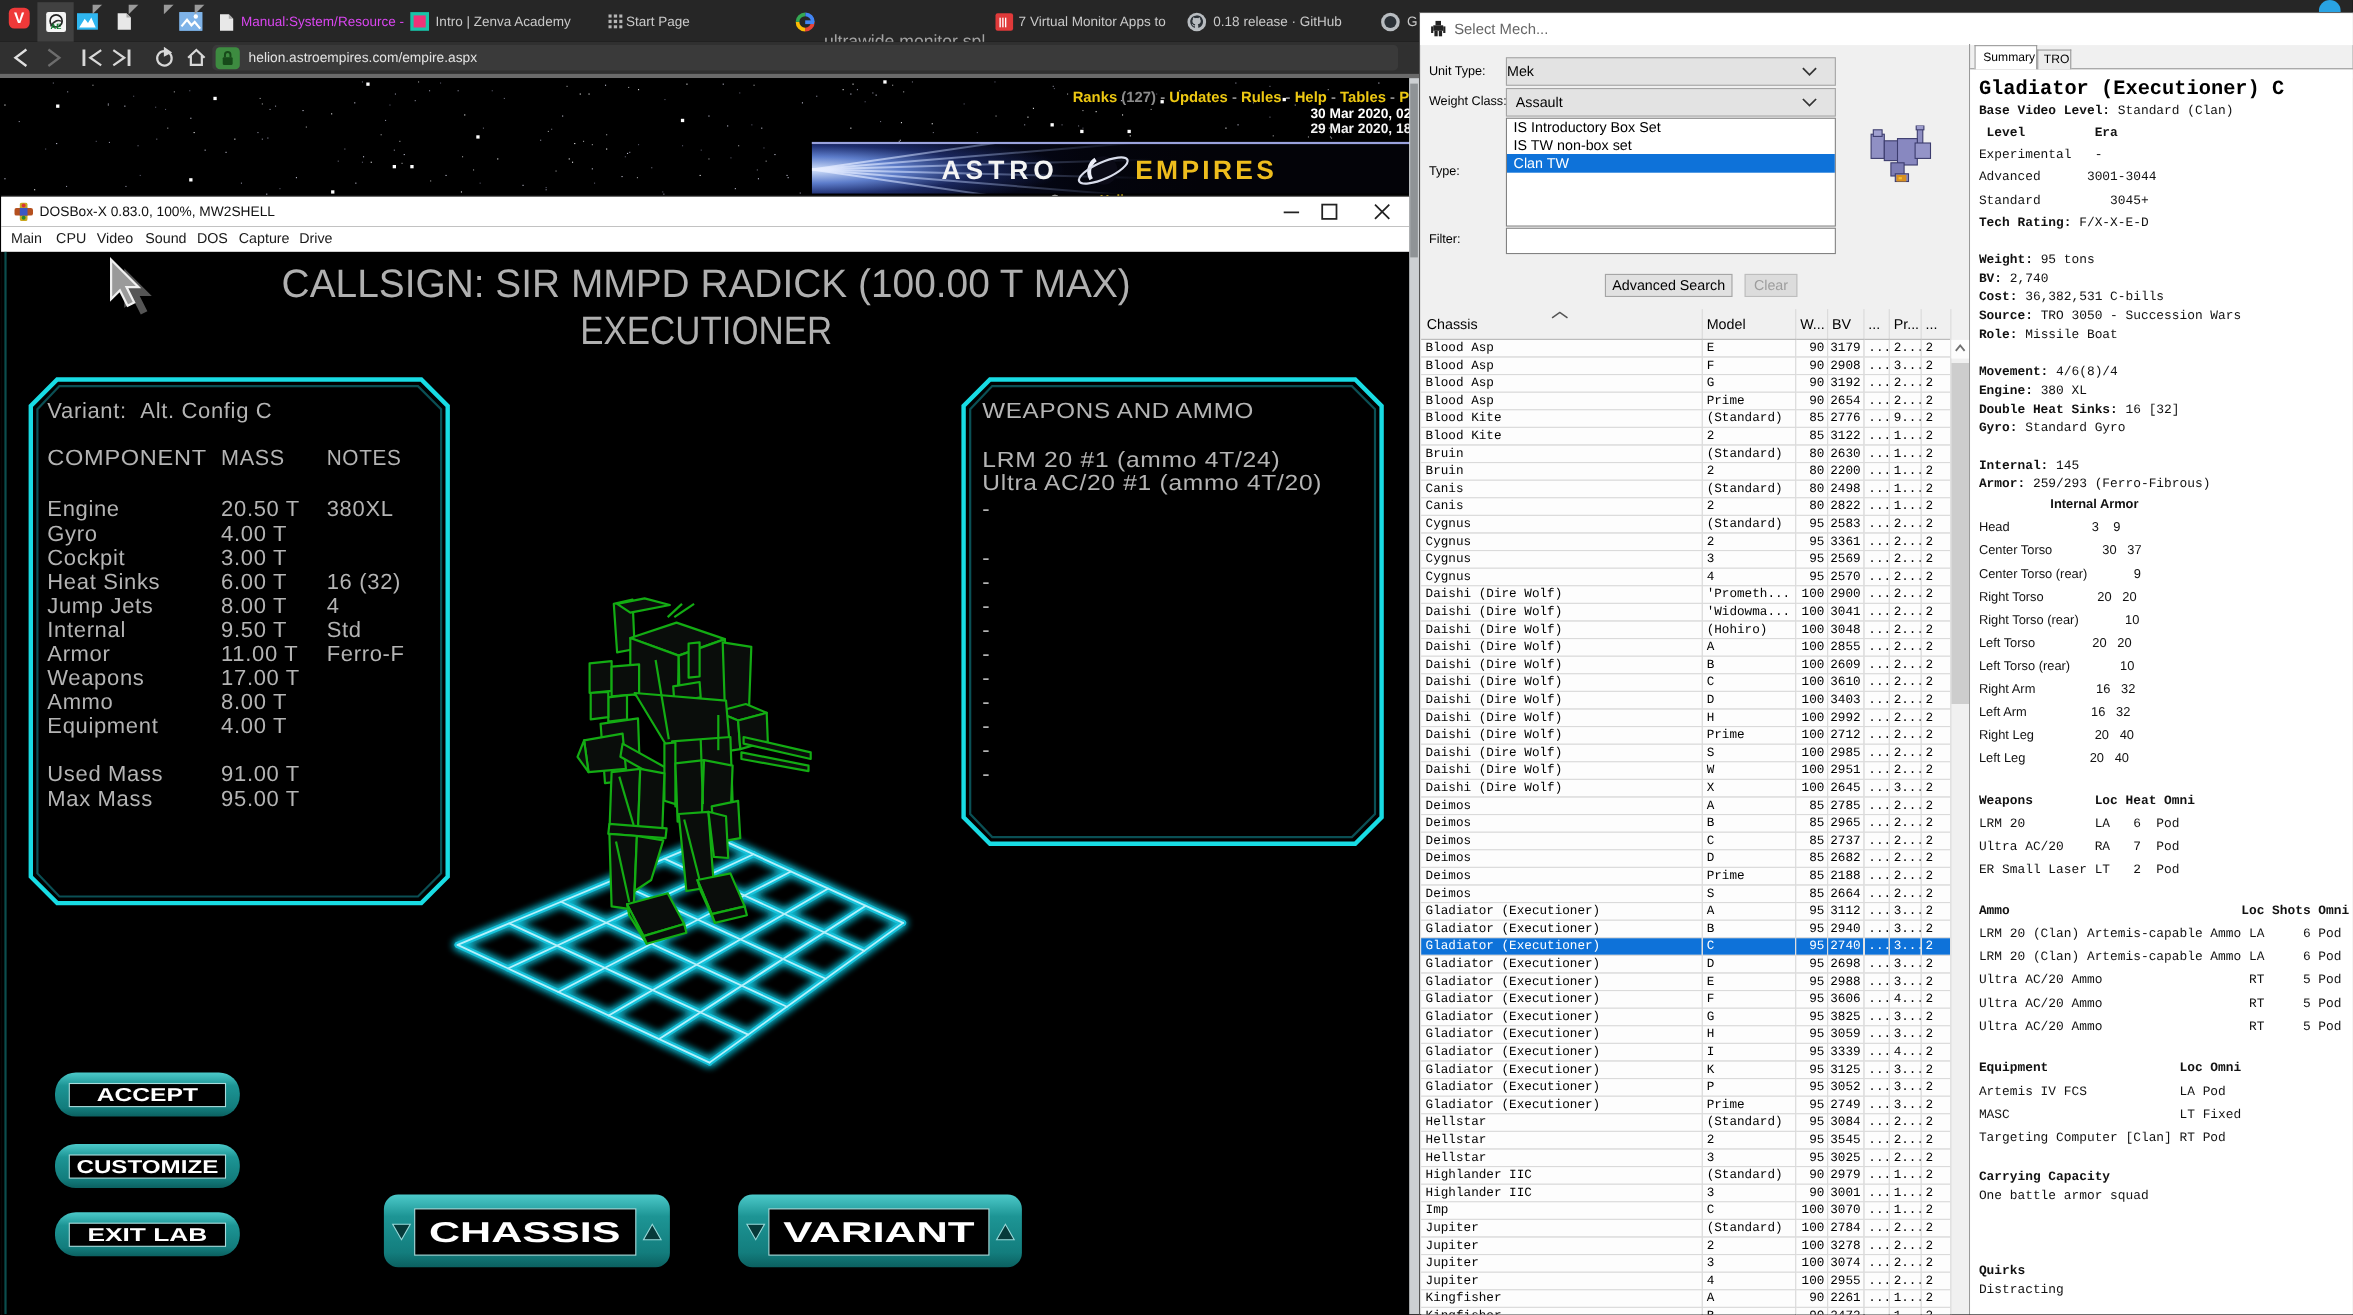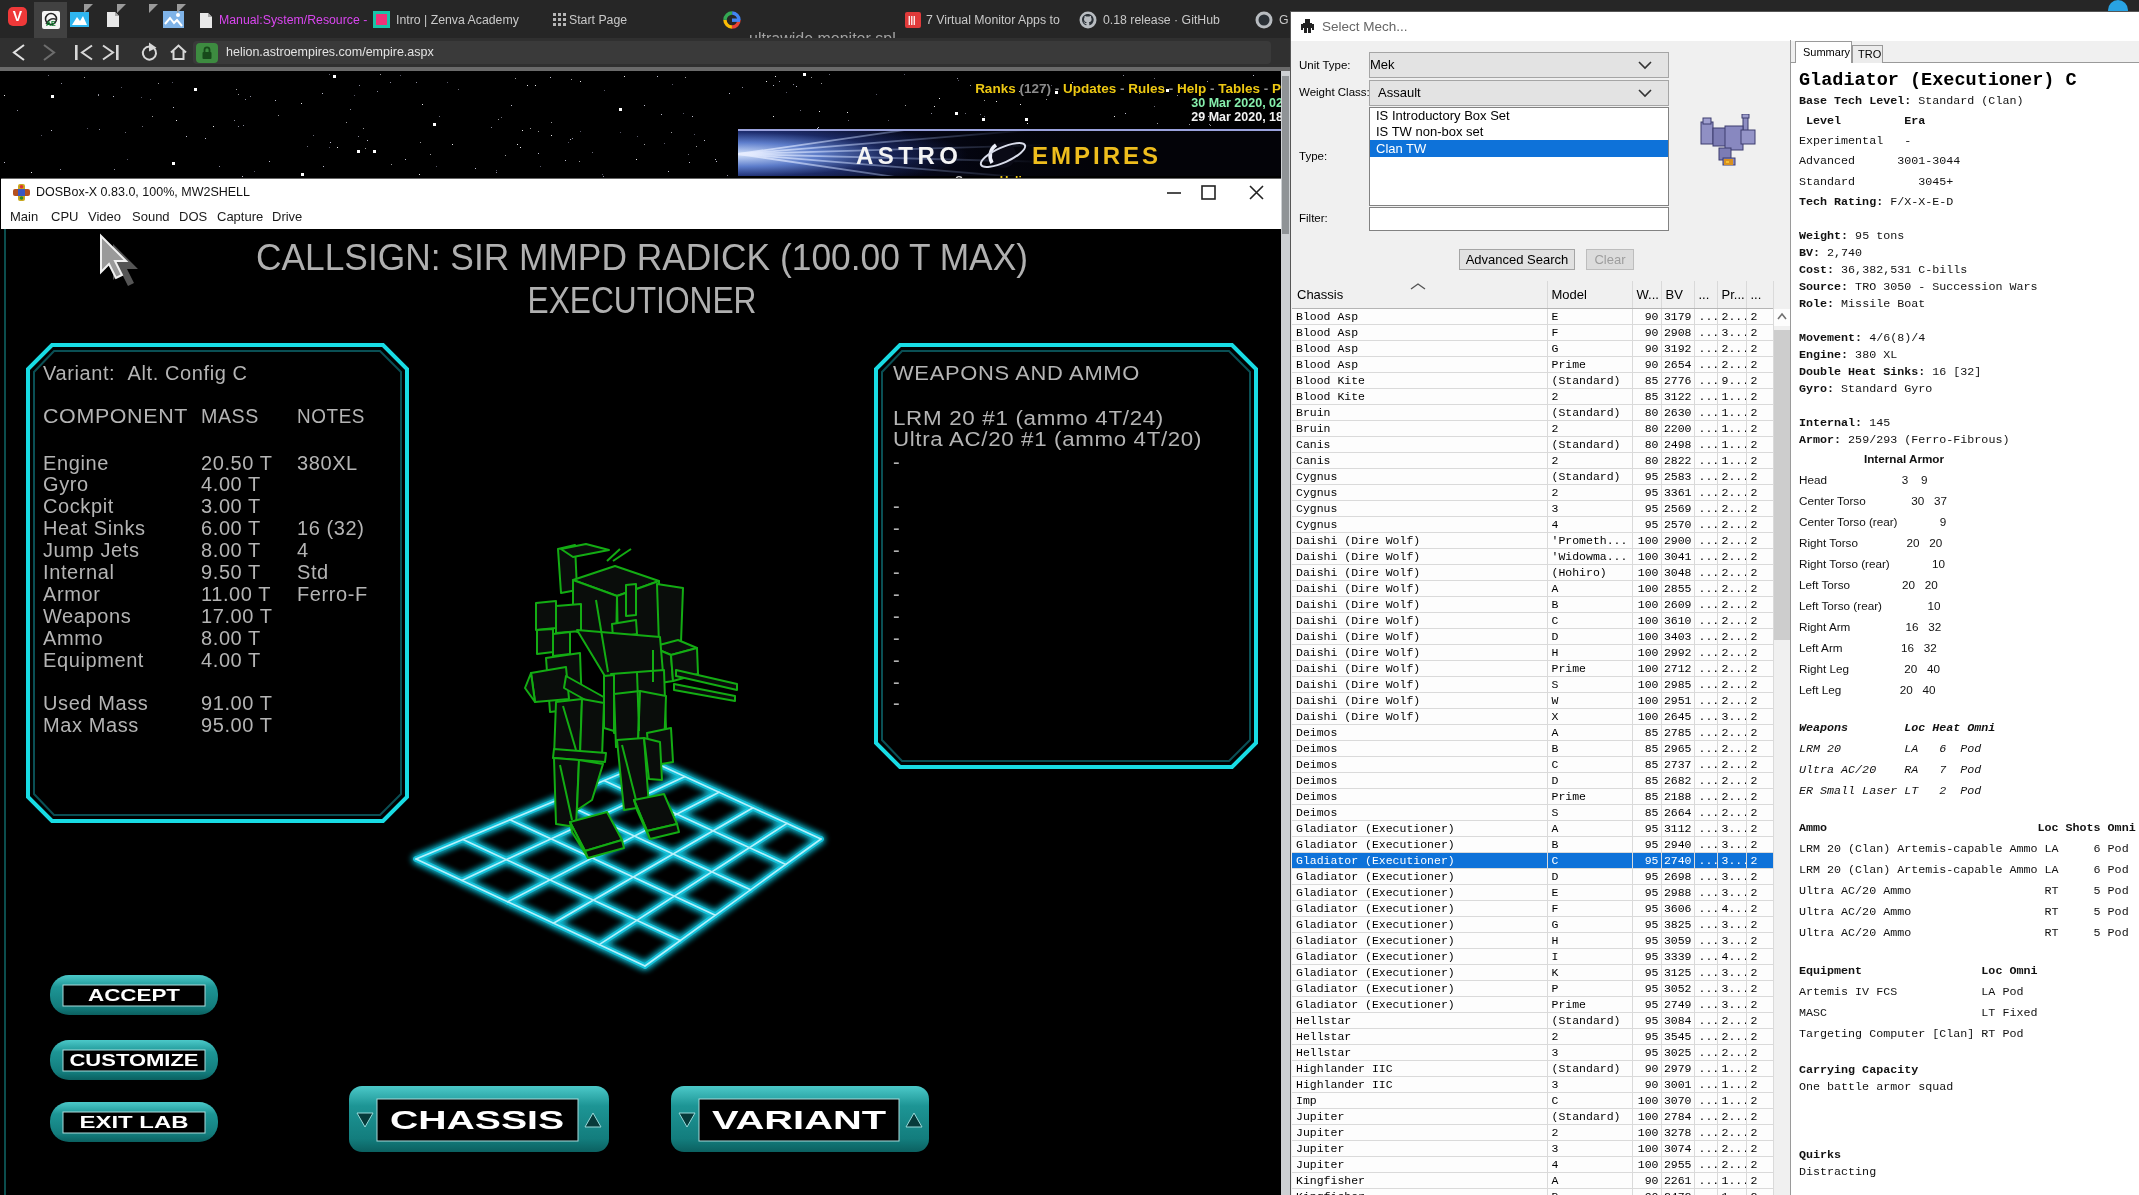--- a/index.html
+++ b/index.html
@@ -109,21 +109,21 @@
 <svg class="abs" style="left:196px;top:43px" width="22" height="20">
     <rect x="6.5" y="9" width="9" height="7" rx="1" fill="#174a1a"></rect>
     <path d="M8.5,9 v-2.2 a2.5,2.5 0 0 1 5,0 V9" stroke="#174a1a" stroke-width="1.8" fill="none"></path>
   </svg>
 <div class="abs" style="left:226px;top:45px;color:#e3e3e3;font-size:12.5px">helion.astroempires.com/empire.aspx</div>
 <div class="abs" style="left:0;top:67px;width:2139px;height:4px;background:#6a6a6a"></div>
 
 <div class="abs" style="left:0;top:71px;width:1281px;height:1124px;background:#000"></div>
 <div class="abs" style="left:0;top:0;width:1px;height:1px;box-shadow:580px 131px 0 0 #555566, 579px 161px 0 0 #9a9a9a, 238px 126px 0 0 #888899, 786px 92px 0 0 #555566, 390px 82px 0 0 #888899, 812px 134px 0 0 #555566, 1233px 140px 0 0 #bbbbcc, 832px 137px 0 0 #bbbbcc, 84px 77px 0 0 #9a9a9a, 768px 153px 0 0 #6a6a78, 565px 160px 0 0 #bbbbcc, 301px 103px 0 0 #e8e8e8, 848px 120px 0 0 #6a6a78, 522px 130px 0 0 #e8e8e8, 905px 105px 0 0 #9a9a9a, 657px 76px 0 0 #bbbbcc, 980px 114px 0 0 #6a6a78, 496px 172px 0 0 #888899, 4px 95px 0 0 #e8e8e8, 602px 174px 0 0 #555566, 538px 131px 0 0 #9a9a9a, 996px 101px 0 0 #e8e8e8, 400px 75px 0 0 #555566, 970px 85px 0 0 #9a9a9a, 904px 74px 0 0 #555566, 1019px 91px 0 0 #bbbbcc, 243px 125px 0 0 #888899, 984px 116px 0 0 #555566, 152px 116px 0 0 #9a9a9a, 4px 162px 0 0 #bbbbcc, 391px 164px 0 0 #9a9a9a, 242px 176px 0 0 #bbbbcc, 821px 83px 0 0 #9a9a9a, 275px 100px 0 0 #bbbbcc, 422px 104px 0 0 #e8e8e8, 98px 94px 0 0 #888899, 313px 135px 0 0 #6a6a78, 796px 86px 0 0 #bbbbcc, 620px 132px 0 0 #555566, 236px 89px 0 0 #9a9a9a, 1046px 99px 0 0 #9a9a9a, 205px 138px 0 0 #bbbbcc, 254px 171px 0 0 #555566, 773px 116px 0 0 #e8e8e8, 142px 126px 0 0 #6a6a78, 307px 146px 0 0 #6a6a78, 540px 166px 0 0 #555566, 377px 91px 0 0 #888899, 1249px 86px 0 0 #555566, 716px 161px 0 0 #bbbbcc, 98px 95px 0 0 #9a9a9a, 958px 80px 0 0 #555566, 571px 79px 0 0 #9a9a9a, 363px 128px 0 0 #9a9a9a, 121px 87px 0 0 #555566, 1253px 141px 0 0 #888899, 668px 171px 0 0 #bbbbcc, 48px 75px 0 0 #6a6a78, 897px 172px 0 0 #e8e8e8, 766px 81px 0 0 #e8e8e8, 934px 106px 0 0 #e8e8e8, 99px 129px 0 0 #888899, 60px 169px 0 0 #888899, 900px 155px 0 0 #6a6a78, 452px 144px 0 0 #e8e8e8, 1114px 116px 0 0 #e8e8e8, 1104px 132px 0 0 #bbbbcc, 847px 112px 0 0 #e8e8e8, 779px 81px 0 0 #888899, 150px 99px 0 0 #555566, 931px 113px 0 0 #888899, 888px 120px 0 0 #555566, 1072px 82px 0 0 #bbbbcc, 41px 135px 0 0 #555566, 31px 172px 0 0 #e8e8e8, 637px 136px 0 0 #555566, 329px 74px 0 0 #6a6a78, 186px 136px 0 0 #bbbbcc, 219px 166px 0 0 #888899, 1189px 124px 0 0 #9a9a9a, 420px 142px 0 0 #9a9a9a, 812px 156px 0 0 #9a9a9a, 1125px 113px 0 0 #bbbbcc, 1177px 95px 0 0 #9a9a9a, 636px 159px 0 0 #e8e8e8, 910px 171px 0 0 #6a6a78, 1051px 85px 0 0 #555566, 354px 95px 0 0 #555566, 491px 127px 0 0 #888899, 405px 159px 0 0 #bbbbcc, 580px 81px 0 0 #e8e8e8, 358px 136px 0 0 #888899, 907px 132px 0 0 #6a6a78, 831px 131px 0 0 #888899, 176px 120px 0 0 #e8e8e8, 984px 100px 0 0 #9a9a9a, 1019px 174px 0 0 #e8e8e8, 572px 138px 0 0 #888899, 819px 111px 0 0 #e8e8e8, 876px 94px 0 0 #555566, 329px 147px 0 0 #555566, 685px 77px 0 0 #9a9a9a, 350px 109px 0 0 #888899, 1210px 125px 0 0 #9a9a9a, 505px 155px 0 0 #9a9a9a, 114px 169px 0 0 #888899, 498px 119px 0 0 #9a9a9a, 801px 167px 0 0 #555566, 704px 140px 0 0 #bbbbcc, 1019px 170px 0 0 #555566, 419px 174px 0 0 #e8e8e8, 923px 157px 0 0 #888899, 1181px 86px 0 0 #9a9a9a, 1150px 174px 0 0 #6a6a78, 688px 154px 0 0 #6a6a78, 337px 147px 0 0 #e8e8e8, 447px 82px 0 0 #555566, 439px 116px 0 0 #6a6a78, 624px 76px 0 0 #e8e8e8, 550px 77px 0 0 #bbbbcc, 430px 154px 0 0 #9a9a9a, 603px 176px 0 0 #888899, 664px 143px 0 0 #555566, 1209px 124px 0 0 #888899, 113px 96px 0 0 #bbbbcc, 715px 159px 0 0 #bbbbcc, 818px 127px 0 0 #bbbbcc, 330px 142px 0 0 #bbbbcc, 269px 161px 0 0 #bbbbcc, 671px 132px 0 0 #9a9a9a, 527px 85px 0 0 #e8e8e8, 775px 76px 0 0 #e8e8e8, 661px 114px 0 0 #bbbbcc, 158px 83px 0 0 #9a9a9a, 87px 128px 0 0 #555566, 1177px 155px 0 0 #555566, 346px 122px 0 0 #9a9a9a, 436px 166px 0 0 #555566, 672px 84px 0 0 #555566, 791px 168px 0 0 #9a9a9a, 898px 174px 0 0 #e8e8e8, 250px 96px 0 0 #888899, 365px 148px 0 0 #9a9a9a, 793px 84px 0 0 #888899, 745px 161px 0 0 #bbbbcc, 322px 93px 0 0 #bbbbcc, 1123px 75px 0 0 #888899, 530px 128px 0 0 #9a9a9a, 689px 162px 0 0 #bbbbcc, 817px 128px 0 0 #bbbbcc, 783px 161px 0 0 #9a9a9a, 1169px 138px 0 0 #6a6a78, 1154px 106px 0 0 #6a6a78, 1139px 93px 0 0 #9a9a9a, 1135px 87px 0 0 #9a9a9a, 172px 82px 0 0 #555566, 127px 159px 0 0 #555566, 696px 146px 0 0 #9a9a9a, 517px 144px 0 0 #e8e8e8, 125px 132px 0 0 #6a6a78, 1165px 173px 0 0 #e8e8e8, 902px 138px 0 0 #6a6a78, 644px 144px 0 0 #9a9a9a, 1027px 123px 0 0 #e8e8e8, 51px 130px 0 0 #bbbbcc, 1157px 123px 0 0 #9a9a9a, 238px 94px 0 0 #9a9a9a, 1266px 168px 0 0 #e8e8e8, 742px 87px 0 0 #888899, 592px 152px 0 0 #6a6a78, 501px 117px 0 0 #6a6a78, 551px 135px 0 0 #e8e8e8, 811px 77px 0 0 #9a9a9a, 234px 120px 0 0 #888899, 475px 168px 0 0 #bbbbcc, 213px 126px 0 0 #e8e8e8, 416px 82px 0 0 #888899, 1119px 167px 0 0 #555566, 729px 93px 0 0 #bbbbcc, 1256px 156px 0 0 #6a6a78, 359px 85px 0 0 #888899, 995px 157px 0 0 #555566, 173px 107px 0 0 #bbbbcc, 889px 152px 0 0 #9a9a9a, 520px 147px 0 0 #e8e8e8, 1020px 104px 0 0 #e8e8e8, 17px 110px 0 0 #888899, 1154px 78px 0 0 #6a6a78, 1207px 142px 0 0 #6a6a78, 278px 115px 0 0 #9a9a9a, 683px 113px 0 0 #555566, 822px 145px 0 0 #555566, 1253px 75px 0 0 #bbbbcc, 141px 97px 0 0 #555566, 515px 78px 0 0 #9a9a9a, 829px 74px 0 0 #6a6a78, 323px 166px 0 0 #bbbbcc, 692px 116px 0 0 #bbbbcc, 727px 175px 0 0 #888899, 570px 139px 0 0 #bbbbcc, 765px 151px 0 0 #e8e8e8, 496px 170px 0 0 #555566, 604px 90px 0 0 #555566, 694px 134px 0 0 #555566, 1208px 116px 0 0 #bbbbcc, 511px 105px 0 0 #bbbbcc, 367px 140px 0 0 #bbbbcc, 1188px 141px 0 0 #888899, 380px 74px 0 0 #9a9a9a, 750px 138px 0 0 #555566, 965px 113px 0 0 #6a6a78, 957px 78px 0 0 #888899, 1207px 81px 0 0 #9a9a9a, 551px 122px 0 0 #9a9a9a, 61px 83px 0 0 #888899, 1163px 88px 0 0 #9a9a9a, 773px 85px 0 0 #bbbbcc, 535px 85px 0 0 #e8e8e8, 458px 89px 0 0 #6a6a78, 568px 142px 0 0 #555566, 769px 139px 0 0 #888899, 538px 153px 0 0 #bbbbcc, 1042px 87px 0 0 #6a6a78, 939px 98px 0 0 #e8e8e8, 644px 105px 0 0 #bbbbcc, 800px 110px 0 0 #6a6a78, 781px 148px 0 0 #888899, 757px 138px 0 0 #9a9a9a, 245px 99px 0 0 #888899, 1171px 164px 0 0 #e8e8e8, 804px 74px 0 1px #ffffff, 334px 76px 0 1px #ffffff, 52px 96px 0 1px #ffffff, 358px 151px 0 1px #ffffff, 1167px 90px 0 1px #ffffff, 302px 174px 0 1px #ffffff, 620px 109px 0 1px #ffffff, 434px 124px 0 1px #ffffff, 173px 163px 0 1px #ffffff, 1026px 119px 0 1px #ffffff, 1051px 159px 0 1px #ffffff, 983px 119px 0 1px #ffffff, 956px 113px 0 1px #ffffff, 195px 89px 0 1px #ffffff, 1069px 134px 0 1px #ffffff, 374px 151px 0 1px #ffffff, 1056px 92px 0 1px #ffffff, 837px 133px 0 1px #ffffff"></div>
 <div class="abs" style="left:0;top:81px;width:1281px;text-align:right;font-weight:bold;font-size:13.5px;color:#8b8b8b;white-space:nowrap;overflow:hidden"><span style="color:#edc812">Ranks</span> (127) - <span style="color:#edc812">Updates</span> - <span style="color:#edc812">Rules</span> - <span style="color:#edc812">Help</span> - <span style="color:#edc812">Tables</span> - <span style="color:#edc812">P</span></div>
-<div class="abs" style="left:0;top:96px;width:1283px;text-align:right;font-weight:bold;font-size:12.5px;color:#86efac;white-space:nowrap;overflow:hidden">30 Mar 2020, 02</div>
+<div class="abs" style="left:0;top:96px;width:1283px;text-align:right;font-weight:bold;font-size:12.5px;color:#ffffff;white-space:nowrap;overflow:hidden">30 Mar 2020, 02</div>
 <div class="abs" style="left:0;top:110px;width:1283px;text-align:right;font-weight:bold;font-size:12.5px;color:#f2f2f2;white-space:nowrap;overflow:hidden">29 Mar 2020, 18</div>
 
 <div class="abs" style="left:738px;top:129px;width:634px;height:47px;background:#030308;border-top:2px solid #9aa2dd;overflow:hidden">
  <div class="abs" style="left:0;top:0;width:543px;height:47px;background:linear-gradient(90deg, rgba(28,45,130,.5) 0%, rgba(12,20,70,.38) 25%, rgba(4,8,32,.22) 45%, rgba(0,0,0,0) 65%)"></div>
  <div class="abs" style="left:0;top:0;width:280px;height:47px;background:radial-gradient(ellipse 230px 34px at 0% 50%, rgba(215,230,255,.98), rgba(120,160,250,.75) 35%, rgba(60,90,200,.35) 65%, transparent 100%)"></div>
  <svg class="abs" style="left:0;top:0" width="310" height="47">
   <defs>
         <linearGradient id="rayfade" x1="0" y1="0" x2="1" y2="0">
    <stop offset="0" stop-color="#e8eeff" stop-opacity="0.85"></stop>
    <stop offset="0.55" stop-color="#bcd0ff" stop-opacity="0.35"></stop>
@@ -971,21 +971,21 @@
 
 <div class="abs" style="left:1790px;top:40px;width:1px;height:1155px;background:#9a9a9a"></div>
 <div class="abs" style="left:1791px;top:63px;width:348px;height:1132px;background:#fff"></div>
 <div class="abs" style="left:1791px;top:62px;width:348px;height:1px;background:#9a9a9a"></div>
 <div class="abs" style="left:1795px;top:41px;width:57px;height:22px;background:#fff;border:1px solid #9a9a9a;border-bottom:none"></div>
 <div class="abs" style="left:1803px;top:46px;font-size:11px;color:#000">Summary</div>
 <div class="abs" style="left:1852px;top:45px;width:31px;height:18px;background:#ececec;border:1px solid #9a9a9a;border-bottom:none"></div>
 <div class="abs" style="left:1858px;top:48px;font-size:11px;color:#000">TRO</div>
 
 <div class="abs" style="left:1799px;top:70px;font-family:'Liberation Mono',monospace;font-size:18.5px;font-weight:bold;color:#000;white-space:pre">Gladiator (Executioner) C</div>
-<pre style="position:absolute;left:1799px;top:90.6px;line-height:20.3px;margin:0;font-family:'Liberation Mono',monospace;font-size:11.7px;color:#111;"><b>Base Tech Level:</b> Standard (Clan)
+<pre style="position:absolute;left:1799px;top:90.6px;line-height:20.3px;margin:0;font-family:'Liberation Mono',monospace;font-size:11.7px;color:#111;"><b>Base Video Level:</b> Standard (Clan)
 <b> Level         Era</b>
 Experimental   -
 Advanced      3001-3044
 Standard         3045+
 <b>Tech Rating:</b> F/X-X-E-D</pre>
 <pre style="position:absolute;left:1799px;top:227.5px;line-height:17px;margin:0;font-family:'Liberation Mono',monospace;font-size:11.7px;color:#111;"><b>Weight:</b> 95 tons
 <b>BV:</b> 2,740
 <b>Cost:</b> 36,382,531 C-bills
 <b>Source:</b> TRO 3050 - Succession Wars
 <b>Role:</b> Missile Boat</pre>
@@ -1000,21 +1000,21 @@
 Center Torso              30   37
 Center Torso (rear)             9
 Right Torso               20   20
 Right Torso (rear)             10
 Left Torso                20   20
 Left Torso (rear)              10
 Right Arm                 16   32
 Left Arm                  16   32
 Right Leg                 20   40
 Left Leg                  20   40</pre>
-<pre style="position:absolute;left:1799px;top:717.5px;line-height:21px;margin:0;font-family:'Liberation Mono',monospace;font-size:11.7px;color:#111;font-style:italic;"><b>Weapons        Loc Heat Omni</b>
+<pre style="position:absolute;left:1799px;top:717.5px;line-height:21px;margin:0;font-family:'Liberation Mono',monospace;font-size:11.7px;color:#111;"><b>Weapons        Loc Heat Omni</b>
 LRM 20         LA   6  Pod
 Ultra AC/20    RA   7  Pod
 ER Small Laser LT   2  Pod</pre>
 <pre style="position:absolute;left:1799px;top:818px;line-height:21px;margin:0;font-family:'Liberation Mono',monospace;font-size:11.7px;color:#111;"><b>Ammo                              Loc Shots Omni</b>
 LRM 20 (Clan) Artemis-capable Ammo LA     6 Pod
 LRM 20 (Clan) Artemis-capable Ammo LA     6 Pod
 Ultra AC/20 Ammo                   RT     5 Pod
 Ultra AC/20 Ammo                   RT     5 Pod
 Ultra AC/20 Ammo                   RT     5 Pod</pre>
 <pre style="position:absolute;left:1799px;top:961px;line-height:21px;margin:0;font-family:'Liberation Mono',monospace;font-size:11.7px;color:#111;"><b>Equipment                 Loc Omni</b>

